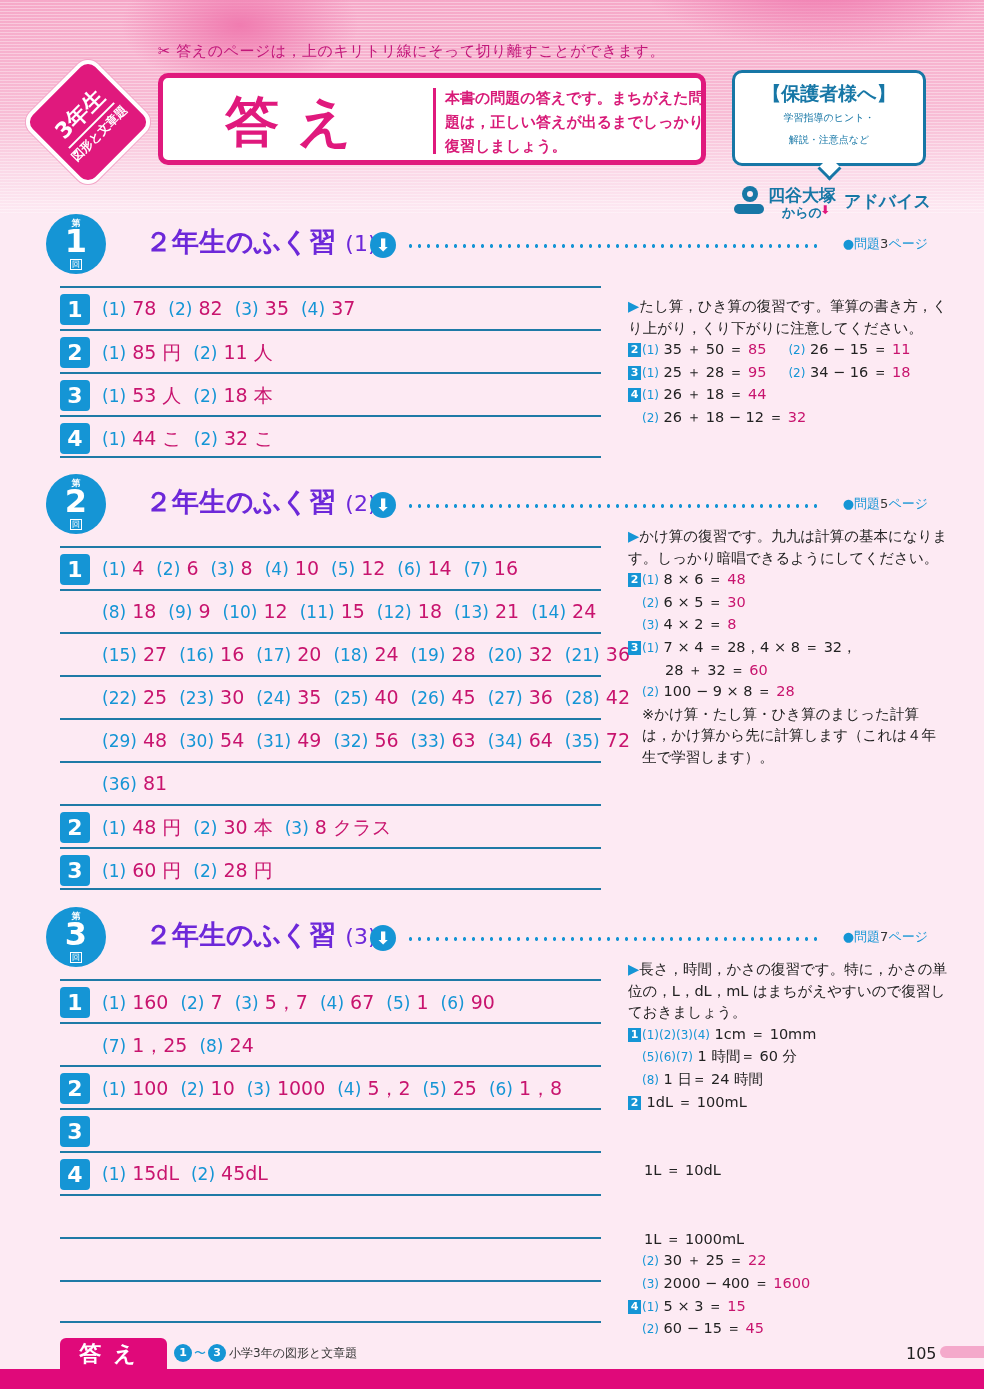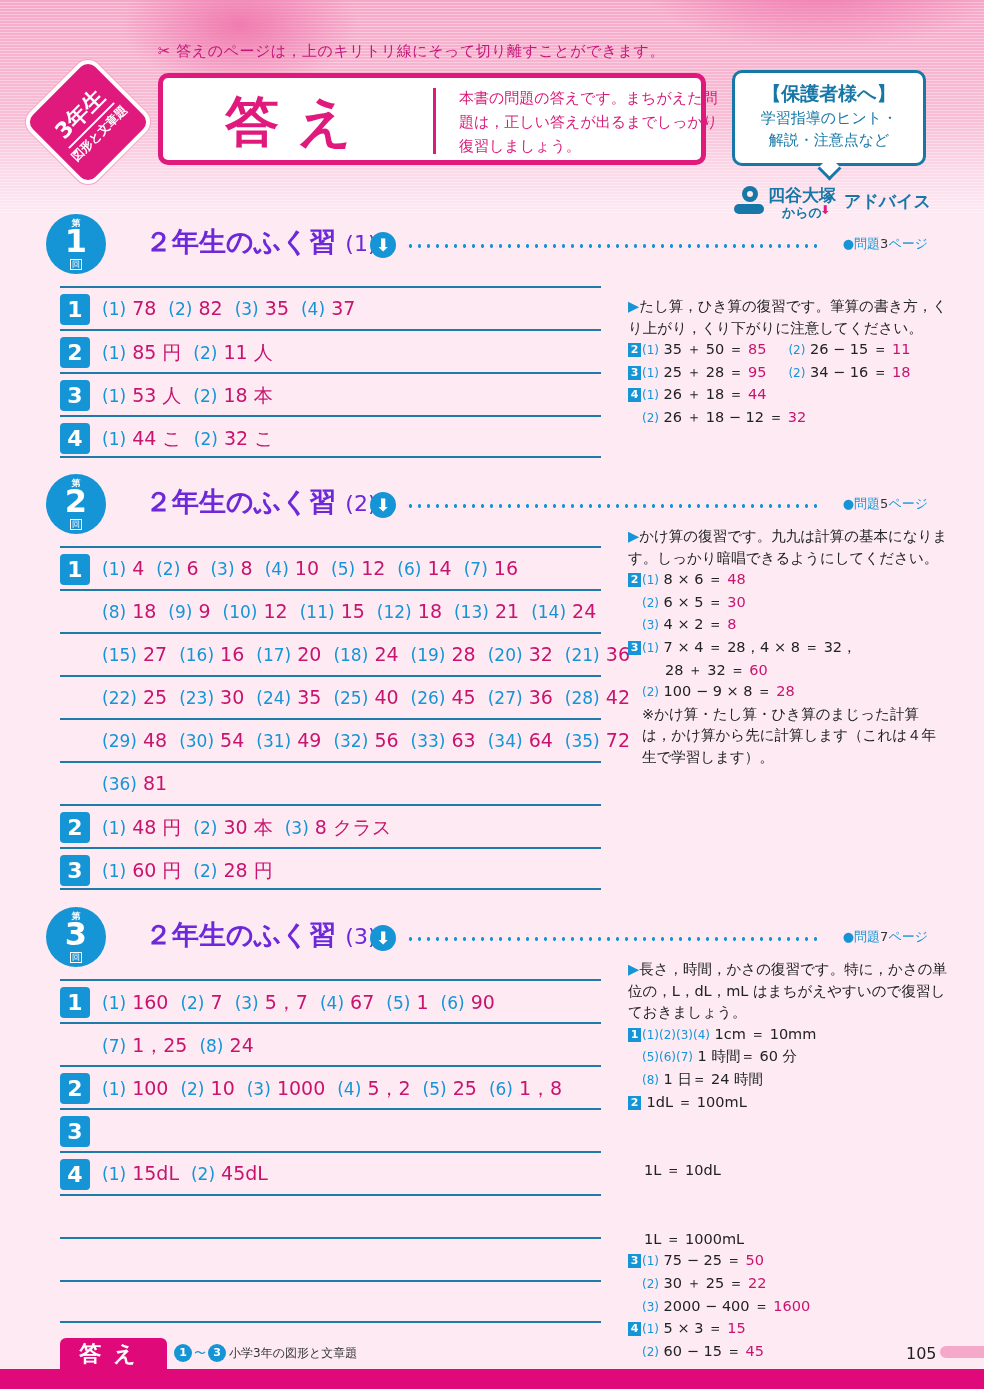--- a/index.html
+++ b/index.html
@@ -47,33 +47,33 @@
     background: #fff; border: 5px solid #e0197d; border-radius: 10px;
   }
   .title-main {
     position: absolute; left: 62px; top: 8px; font-size: 54px; font-weight: bold; color: #e0197d;
     letter-spacing: 18px;
   }
   .title-divider {
     position: absolute; left: 270px; top: 10px; width: 3px; height: 66px; background: #e0197d;
   }
   .title-desc {
-    position: absolute; left: 296px; top: 8px; width: 262px; font-size: 15px; line-height: 24px; color: #d81b78;
+    position: absolute; left: 282px; top: 8px; width: 262px; font-size: 15px; line-height: 24px; color: #d81b78; font-weight: bold;
   }
   .advice-bubble {
     position: absolute; left: 732px; top: 70px; width: 194px; height: 96px;
     background: #fff; border: 3px solid #1777a6; border-radius: 10px; text-align: center;
   }
   .advice-bubble::after {
     content: ""; position: absolute; left: 86px; bottom: -14px; width: 14px; height: 14px;
     background: #fff; border-right: 3px solid #1777a6; border-bottom: 3px solid #1777a6;
     transform: rotate(45deg);
   }
   .advice-title { display: block; font-size: 19px; font-weight: bold; color: #1777a6; margin-top: 8px; }
-  .advice-sub { display: block; font-size: 15px; color: #1777a6; line-height: 22px; }
+  .advice-sub { display: block; font-size: 10px; color: #1777a6; line-height: 22px; }
   .advice-logo { position: absolute; left: 734px; top: 184px; height: 36px; width: 200px; }
   .logo-figure {
     position: absolute; left: 0; top: 2px; width: 30px; height: 32px;
   }
   .logo-head { position: absolute; left: 8px; top: 0; width: 16px; height: 16px; border-radius: 50%; background: #1777a6; }
   .logo-head::after { content:""; position:absolute; left:5px; top:5px; width:6px; height:6px; border-radius:50%; background:#fdeaf3; }
   .logo-body { position: absolute; left: 0; top: 18px; width: 30px; height: 10px; border-radius: 8px; background: #1777a6; }
   .logo-t1 { position: absolute; left: 34px; top: 0; font-size: 17px; font-weight: bold; color: #1777a6; }
   .logo-t2 { position: absolute; left: 48px; top: 20px; font-size: 13px; font-weight: bold; color: #1777a6; }
   .logo-arrow { position: absolute; left: 86px; top: 19px; font-size: 12px; color: #e0197d; font-weight: bold; }
@@ -306,21 +306,20 @@
       </div>
     </div>
     <div class="advice" style="top: 959px;">
       <p class="adv-intro"><span class="tri">▶</span><span>長さ，時間，かさの復習です。特に，かさの単位の，L，dL，mL はまちがえやすいので復習しておきましょう。</span></p>
       <span class="adv-line"><span class="mini-badge">1</span><span class="lbl">(1)(2)(3)(4)</span> <span>1cm ＝ 10mm</span></span>
       <span class="adv-line ind1"><span class="lbl">(5)(6)(7)</span> <span>1 時間＝ 60 分</span></span>
       <span class="adv-line ind1"><span class="lbl">(8)</span> <span>1 日＝ 24 時間</span></span>
       <span class="adv-line"><span class="mini-badge">2</span> <span>1dL ＝ 100mL</span></span>
       <span class="adv-line ind3"> <span>1L ＝ 10dL</span></span>
       <span class="adv-line ind3"> <span>1L ＝ 1000mL</span></span>
-      <span class="adv-line"><span class="mini-badge">3</span><span class="lbl">(1)</span> <span>75 − 25 ＝</span> <span class="ans">50</span></span>
       <span class="adv-line ind1"><span class="lbl">(2)</span> <span>30 ＋ 25 ＝</span> <span class="ans">22</span></span>
       <span class="adv-line ind1"><span class="lbl">(3)</span> <span>2000 − 400 ＝</span> <span class="ans">1600</span></span>
       <span class="adv-line"><span class="mini-badge">4</span><span class="lbl">(1)</span> <span>5 × 3 ＝</span> <span class="ans">15</span></span>
       <span class="adv-line ind1"><span class="lbl">(2)</span> <span>60 − 15 ＝</span> <span class="ans">45</span></span>
     </div>
   </div>
 
 <div class="footer-tab">答え</div>
 <div class="footer-range">
   <span class="fc">1</span><span class="ftilde">〜</span><span class="fc">3</span><span class="fdesc">小学3年の図形と文章題</span>

